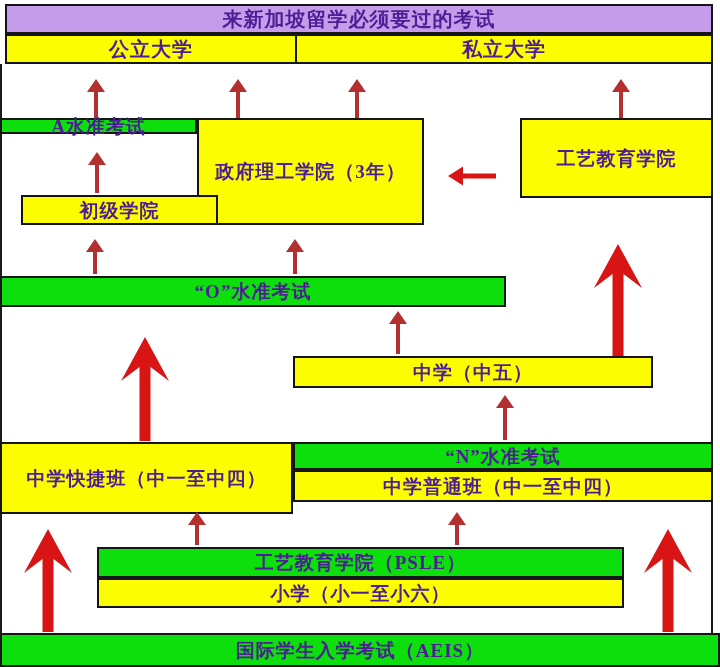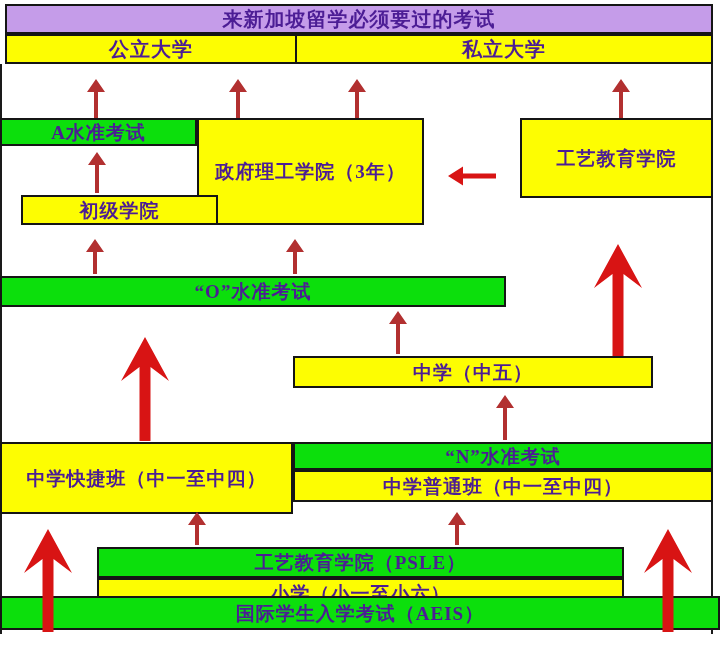--- a/index.html
+++ b/index.html
@@ -36,21 +36,21 @@
 
   <div class="box yellow" style="left:5px;top:34px;width:708px;height:30px;padding:0;">
     <div class="cell" style="left:290px;right:0;">
       <span>私立大学</span>
     </div>
     <div class="cell" style="left:0;width:290px;border-right:2px solid #151515;">
       <span>公立大学</span>
     </div>
   </div>
 
-  <div class="box green" style="left:0;top:118px;width:197px;height:28px;">
+  <div class="box green" style="left:0;top:118px;width:197px;height:16px;">
     <span>A水准考试</span>
   </div>
 
   <div class="box yellow" style="left:197px;top:118px;width:227px;height:107px;">
     <span>政府理工学院（3年）</span>
   </div>
 
   <div class="box yellow" style="left:520px;top:118px;width:193px;height:80px;">
     <span>工艺教育学院</span>
   </div>
@@ -80,21 +80,21 @@
   </div>
 
   <div class="box green" style="left:97px;top:547px;width:527px;height:31px;">
     <span>工艺教育学院（PSLE）</span>
   </div>
 
   <div class="box yellow" style="left:97px;top:578px;width:527px;height:30px;">
     <span>小学（小一至小六）</span>
   </div>
 
-  <div class="box green" style="left:0;top:596px;width:720px;height:34px;">
+  <div class="box green" style="left:0;top:633px;width:720px;height:34px;">
     <span>国际学生入学考试（AEIS）</span>
   </div>
 
   <svg id="arrows" width="720" height="667" viewBox="0 0 720 667">
       <polygon points="94,118 94,92 87,92 96,79 105,92 98,92 98,118" fill="#b23030"></polygon>
       <polygon points="236,118 236,92 229,92 238,79 247,92 240,92 240,118" fill="#b23030"></polygon>
       <polygon points="355,118 355,92 348,92 357,79 366,92 359,92 359,118" fill="#b23030"></polygon>
       <polygon points="619,118 619,92 612,92 621,79 630,92 623,92 623,118" fill="#b23030"></polygon>
       <polygon points="95,193 95,165 88,165 97,152 106,165 99,165 99,193" fill="#b23030"></polygon>
       <polygon points="93,274 93,252 86,252 95,239 104,252 97,252 97,274" fill="#b23030"></polygon>

